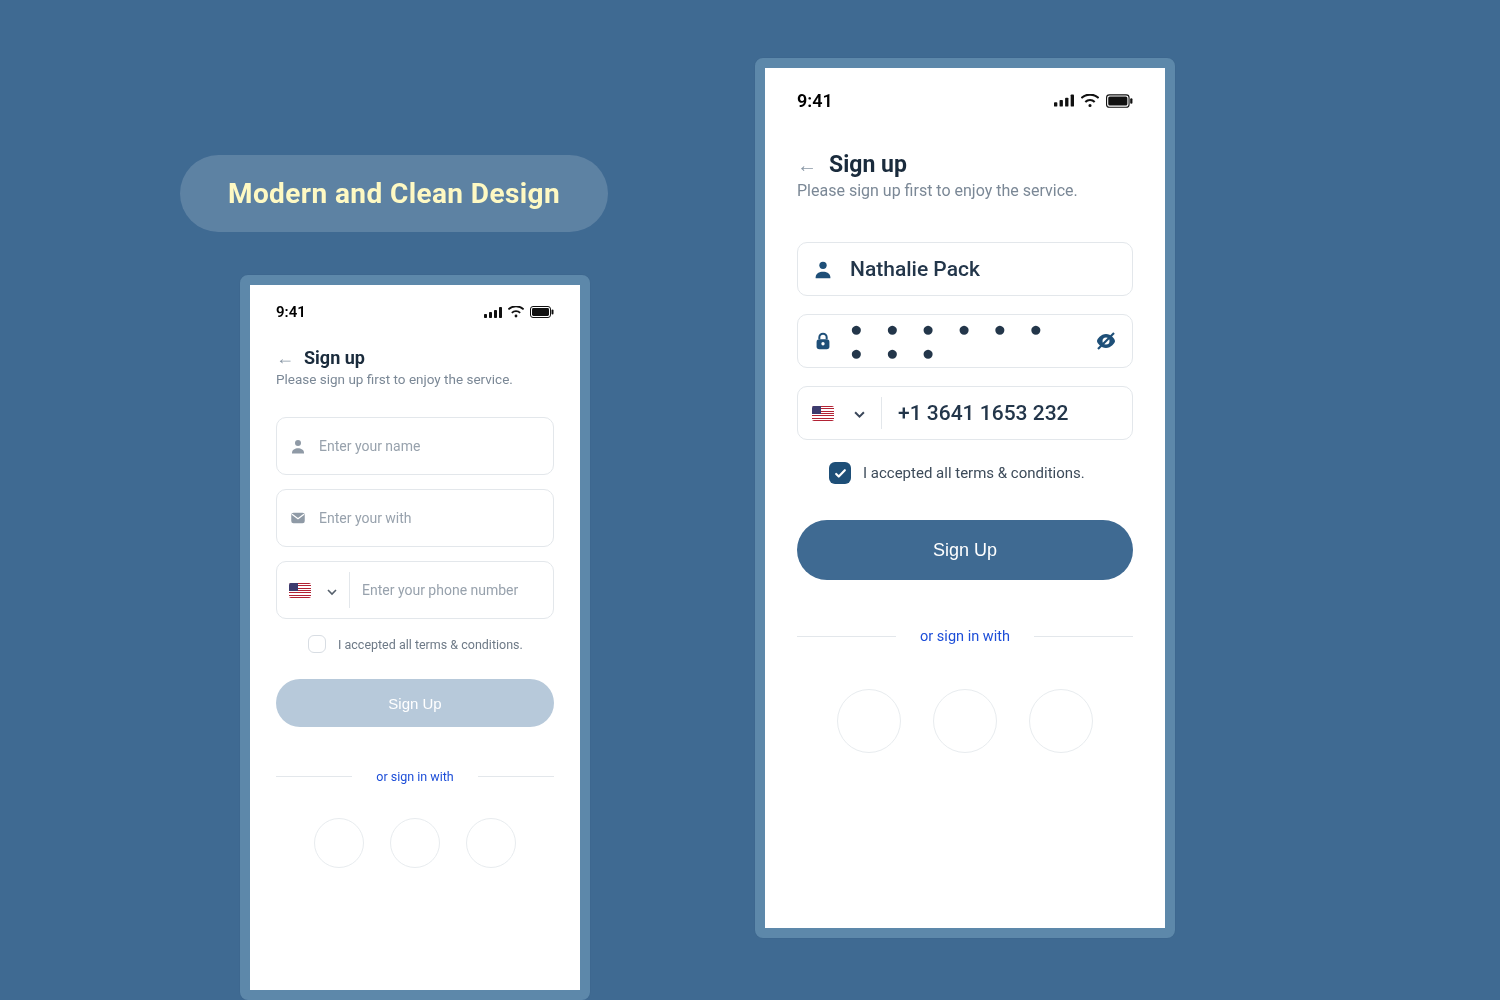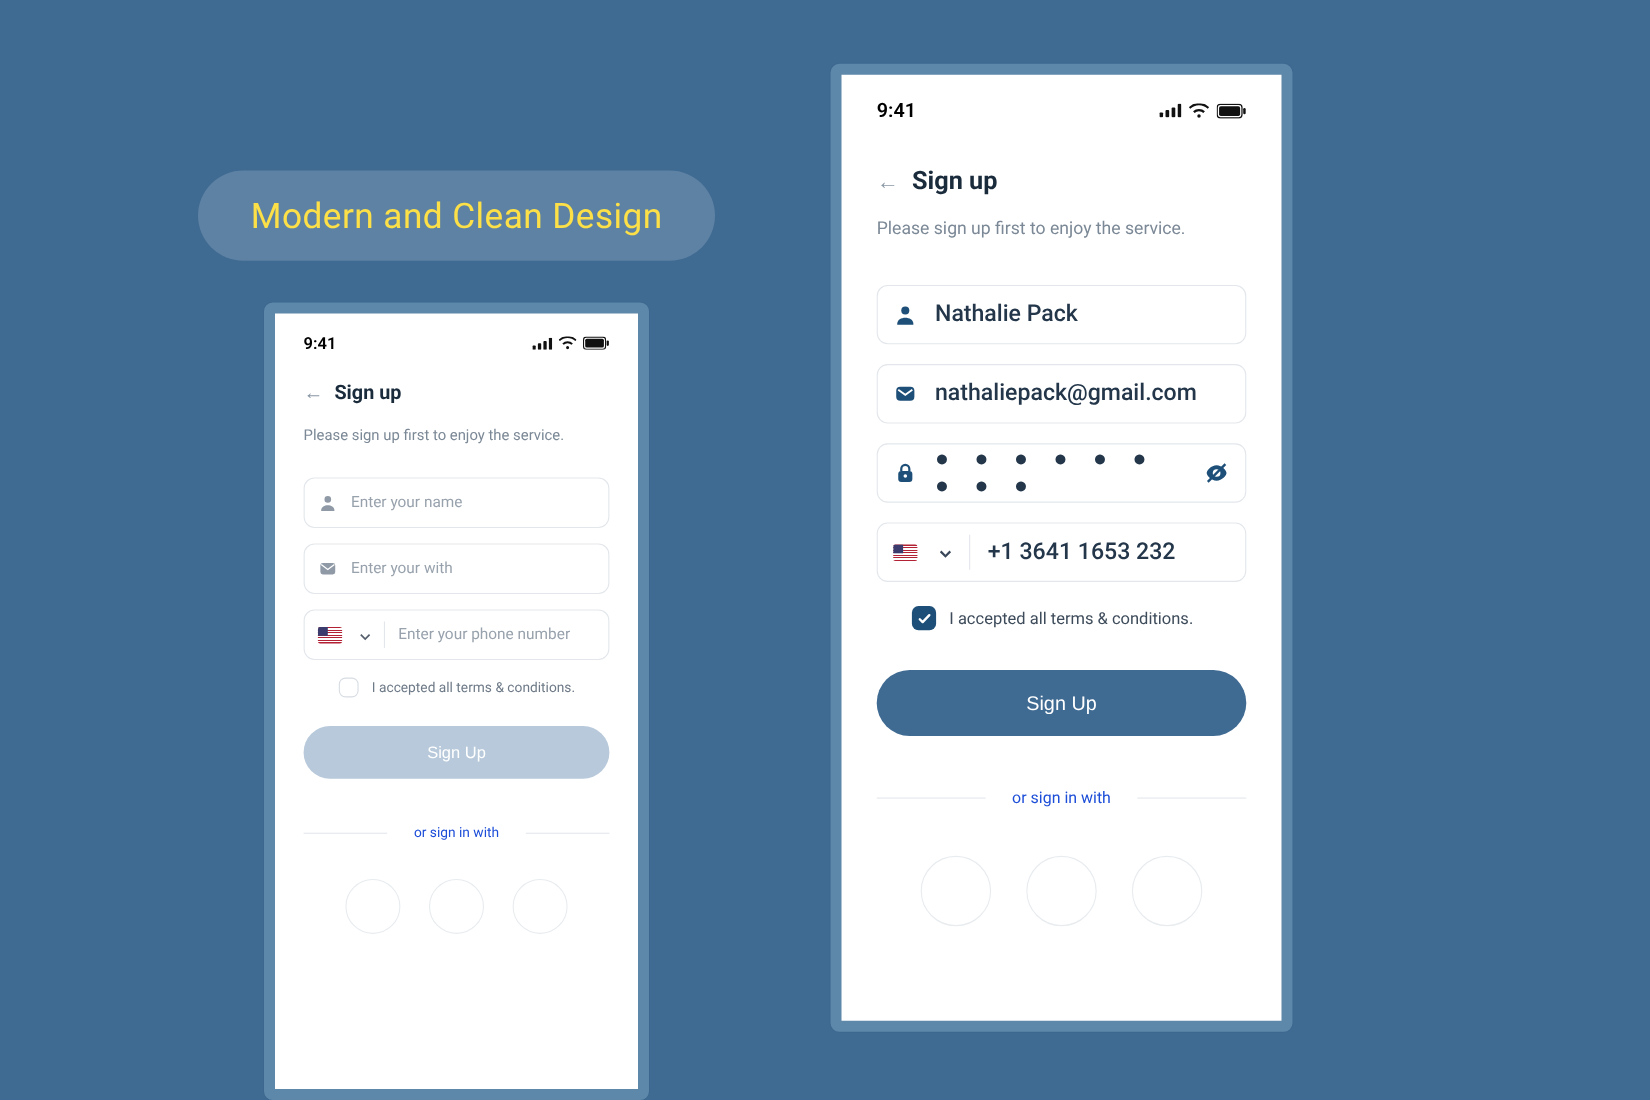--- a/index.html
+++ b/index.html
@@ -9,23 +9,23 @@
     width: 1500px;
     height: 1000px;
     overflow: hidden;
     position: relative;
   }
   .tagline-pill {
     position: absolute;
     left: 180px;
     top: 155px;
     background: rgba(255,255,255,0.16);
-    color: #fde047;
-    font-size: 32px;
-    font-weight: 400;
+    color: #fef9c3;
+    font-size: 28px;
+    font-weight: 700;
     letter-spacing: 0.4px;
     padding: 22px 48px;
     border-radius: 48px;
   }
 
   
   .phone {
     position: absolute;
     background: #ffffff;
     border-radius: 8px;
@@ -61,36 +61,36 @@
   .phone-large .status-icons { gap: 7px; }
 
   .header-row { display: flex; align-items: center; gap: 10px; }
   .phone-large .header-row { gap: 12px; }
   .back-arrow { color: #8a98a6; font-weight: 700; line-height: 1; }
   .phone-small .back-arrow { font-size: 18px; }
   .phone-large .back-arrow { font-size: 20px; }
   .page-title { font-weight: 700; color: #1a2b3c; }
   .phone-small .page-title { font-size: 18px; }
   .phone-large .page-title { font-size: 23px; }
-  .page-subtitle { color: #7b8896; margin-top: 20px; }
+  .page-subtitle { color: #7b8896; margin-top: 3px; }
   .phone-small .page-subtitle { font-size: 13.5px; }
   .phone-large .page-subtitle { font-size: 16px; }
 
   .form { margin-top: 30px; display: flex; flex-direction: column; }
   .phone-small .form { gap: 14px; }
   .phone-large .form { gap: 18px; margin-top: 42px; }
 
   .field {
     display: flex;
     align-items: center;
     border: 1px solid #e3e7eb;
     border-radius: 10px;
     background: #fff;
   }
-  .phone-small .field { height: 46px; padding: 0 12px; gap: 12px; }
+  .phone-small .field { height: 58px; padding: 0 12px; gap: 12px; }
   .phone-large .field { height: 54px; padding: 0 14px; gap: 16px; }
   .phone-small .field .field-text, .phone-small .field input { font-size: 14px; }
   .phone-large .field .field-text, .phone-large .field input { font-size: 21px; }
 
   .field-text { color: #98a2ad; flex: 1; }
   .field-text.filled { color: #23364a; font-weight: 500; }
 
   .field-icon { flex: 0 0 auto; display:flex; align-items:center; justify-content:center; }
 
   
@@ -268,29 +268,20 @@
     <div class="field">
       <span class="field-icon">
         <svg width="22" height="22" viewBox="0 0 24 24" fill="#1e4f78">
             <circle cx="12" cy="8" r="4"></circle>
             <path d="M4 21c0-4 4-6 8-6s8 2 8 6v1H4v-1Z"></path>
           </svg>
       </span>
       <span class="field-text filled">Nathalie Pack</span>
     </div>
 
-    <div class="field">
-      <span class="field-icon">
-        <svg width="22" height="22" viewBox="0 0 24 24">
-            <rect x="3" y="5" width="18" height="14" rx="4" fill="#1e4f78"></rect>
-            <path d="M5 8l7 5 7-5" stroke="#fff" stroke-width="1.8" fill="none"></path>
-          </svg>
-      </span>
-      <span class="field-text filled">nathaliepack@gmail.com</span>
-    </div>
 
     <div class="field">
       <span class="field-icon">
         <svg width="22" height="22" viewBox="0 0 24 24" fill="#1e4f78">
             <rect x="5" y="10" width="14" height="11" rx="3"></rect>
             <path d="M8 10V8a4 4 0 1 1 8 0v2" fill="none" stroke="#1e4f78" stroke-width="2.2"></path>
             <circle cx="12" cy="15" r="1.8" fill="#fff"></circle>
           </svg>
       </span>
       <span class="field-text filled dots">● ● ● ● ● ● ● ● ●</span>

